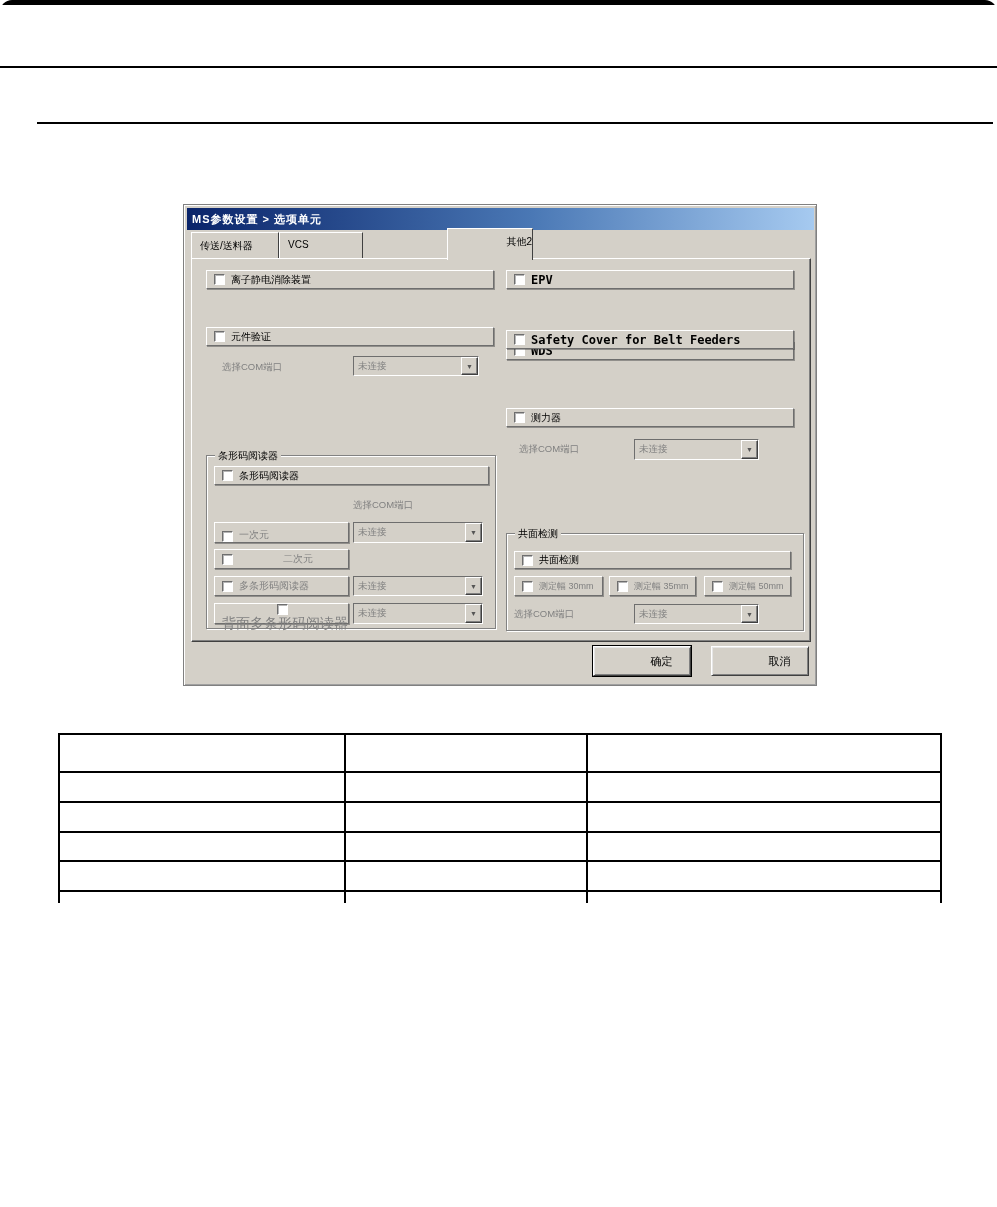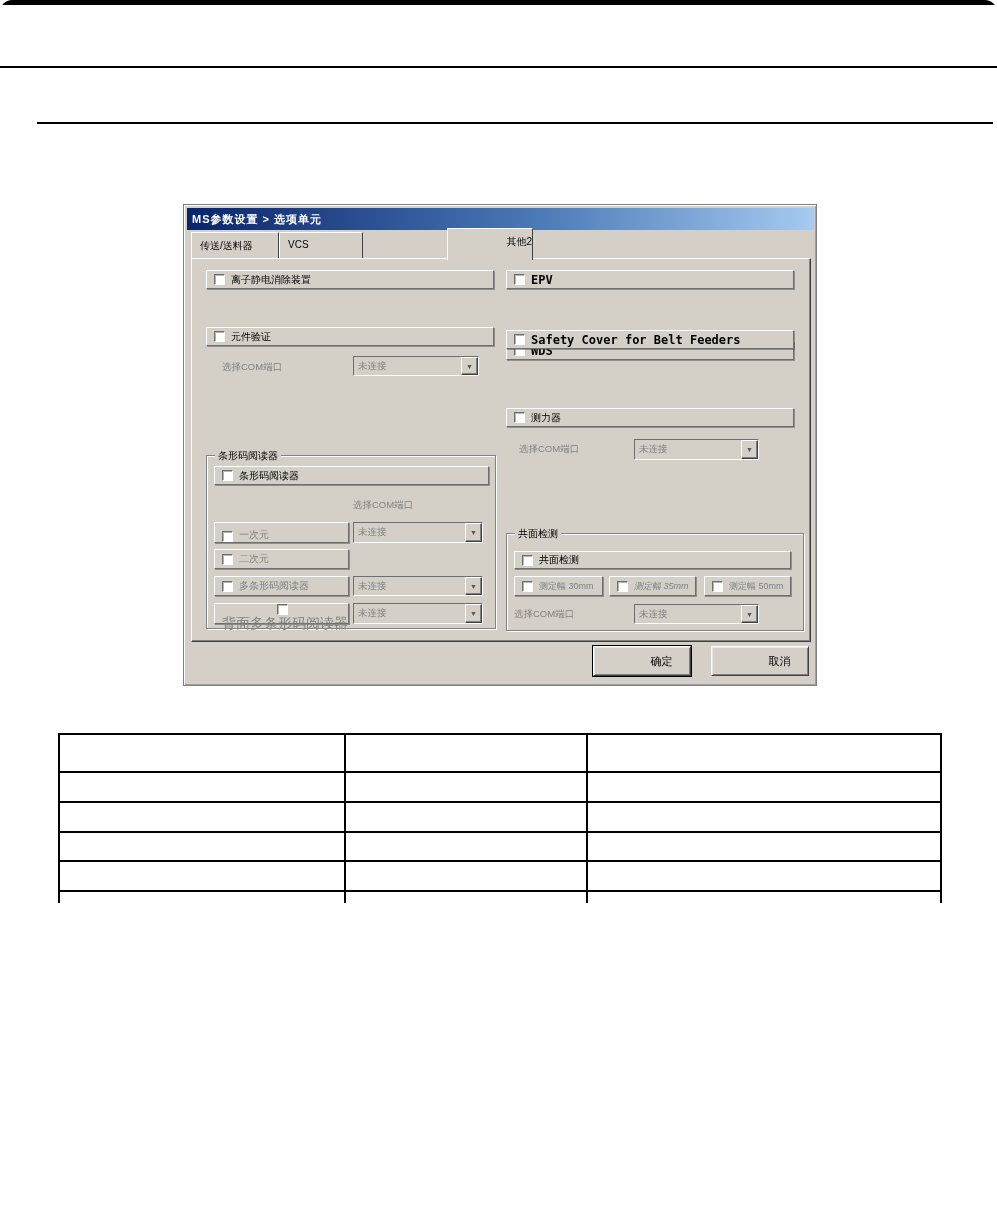--- a/index.html
+++ b/index.html
@@ -157,21 +157,21 @@
 
     <div class="bar disabled" style="left:30px; top:317px; width:135px; height:21px;align-items:flex-end;">
       <span class="cbx"></span>
       <span>一次元</span>
     </div>
     <div class="dd" style="left:169px; top:317px; width:130px; height:21px;">
       <span class="val">未连接</span>
       <span class="arrowbtn">▼</span>
     </div>
 
-    <div class="bar disabled" style="left:30px; top:344px; width:135px; height:20px;">
+    <div class="bar disabled" style="left:30px; top:344px; width:135px; height:20px;gap:44px;">
       <span class="cbx"></span>
       <span>二次元</span>
     </div>
 
     <div class="bar disabled" style="left:30px; top:371px; width:135px; height:20px;">
       <span class="cbx"></span>
       <span>多条形码阅读器</span>
     </div>
     <div class="dd" style="left:169px; top:371px; width:130px; height:20px;">
       <span class="val">未连接</span>
@@ -193,21 +193,21 @@
 
     <div class="bar" style="left:330px; top:346px; width:277px; height:18px;">
       <span class="cbx"></span>
       <span>共面检测</span>
     </div>
 
     <div class="bar disabled" style="left:330px; top:371px; width:89px; height:20px; font-size:9px;">
       <span class="cbx"></span>
       <span>测定幅 30mm</span>
     </div>
-    <div class="bar disabled" style="left:425px; top:371px; width:87px; height:20px; font-size:9px;font-style:italic;">
+    <div class="bar disabled" style="left:425px; top:371px; width:87px; height:20px; font-size:9px;">
       <span class="cbx"></span>
       <span>测定幅 35mm</span>
     </div>
     <div class="bar disabled" style="left:520px; top:371px; width:87px; height:20px; font-size:9px;">
       <span class="cbx"></span>
       <span>测定幅 50mm</span>
     </div>
 
     <div class="lbl" style="left:330px; top:403px;">选择COM端口</div>
     <div class="dd" style="left:450px; top:399px; width:125px; height:20px;">

